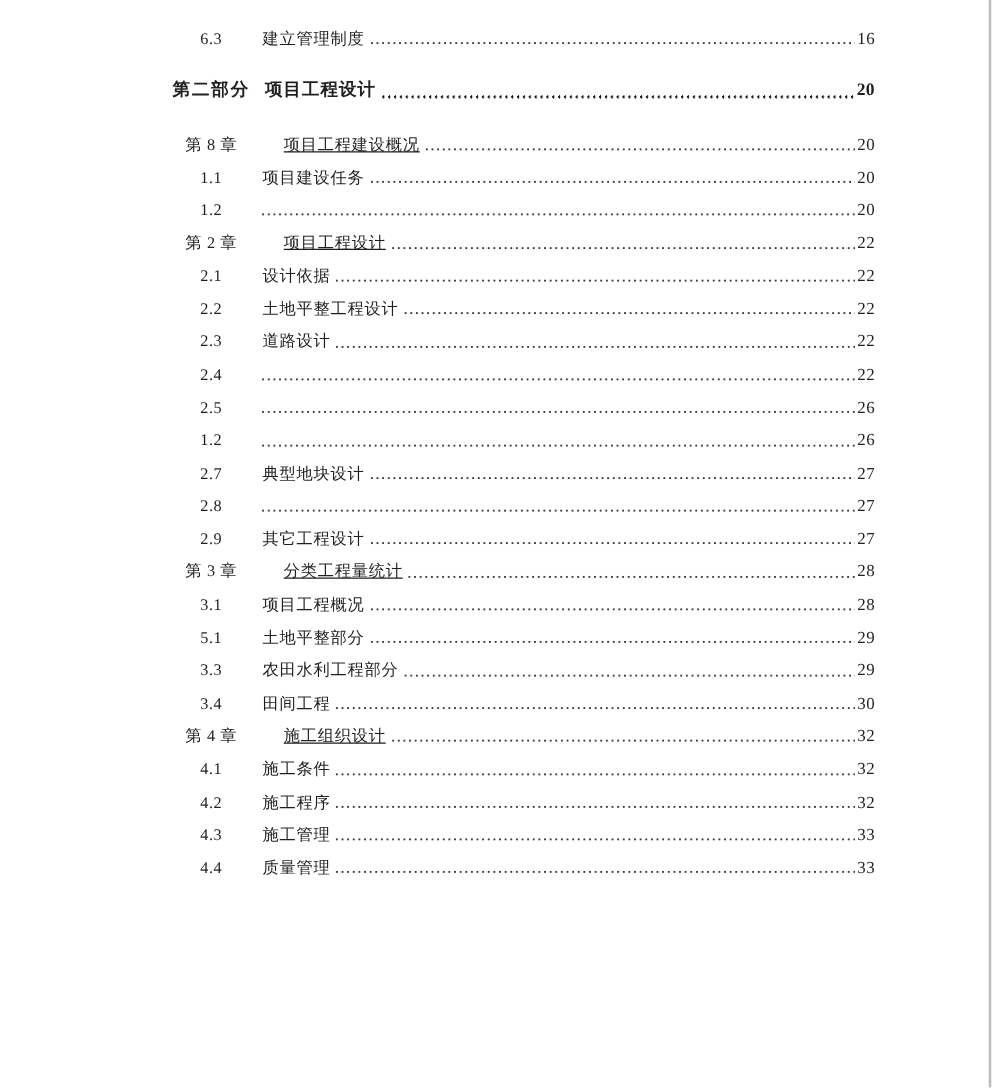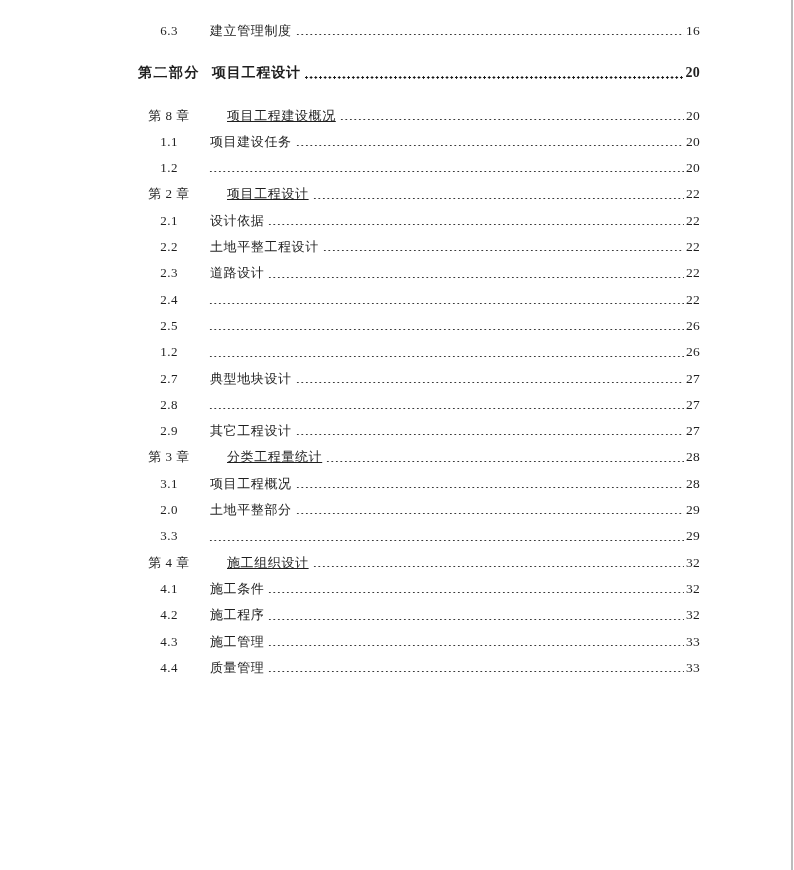--- a/index.html
+++ b/index.html
@@ -168,29 +168,36 @@
     <span class="leader"></span>
     <span class="pagenum">28</span>
   </div>
     <div class="row sub">
     <span class="label">3.1</span>
     <span class="title">项目工程概况</span>
     <span class="leader"></span>
     <span class="pagenum">28</span>
   </div>
     <div class="row sub">
-    <span class="label">2.0</span>
+    <span class="label">5.1</span>
     <span class="title">土地平整部分</span>
     <span class="leader"></span>
     <span class="pagenum">29</span>
   </div>
     <div class="row sub">
     <span class="label">3.3</span>
+    <span class="title">农田水利工程部分</span>
     <span class="leader"></span>
     <span class="pagenum">29</span>
+  </div>
+    <div class="row sub">
+    <span class="label">3.4</span>
+    <span class="title">田间工程</span>
+    <span class="leader"></span>
+    <span class="pagenum">30</span>
   </div>
     <div class="row chapter">
     <span class="label">第 4 章</span>
     <span class="title">施工组织设计</span>
     <span class="leader"></span>
     <span class="pagenum">32</span>
   </div>
     <div class="row sub">
     <span class="label">4.1</span>
     <span class="title">施工条件</span>

